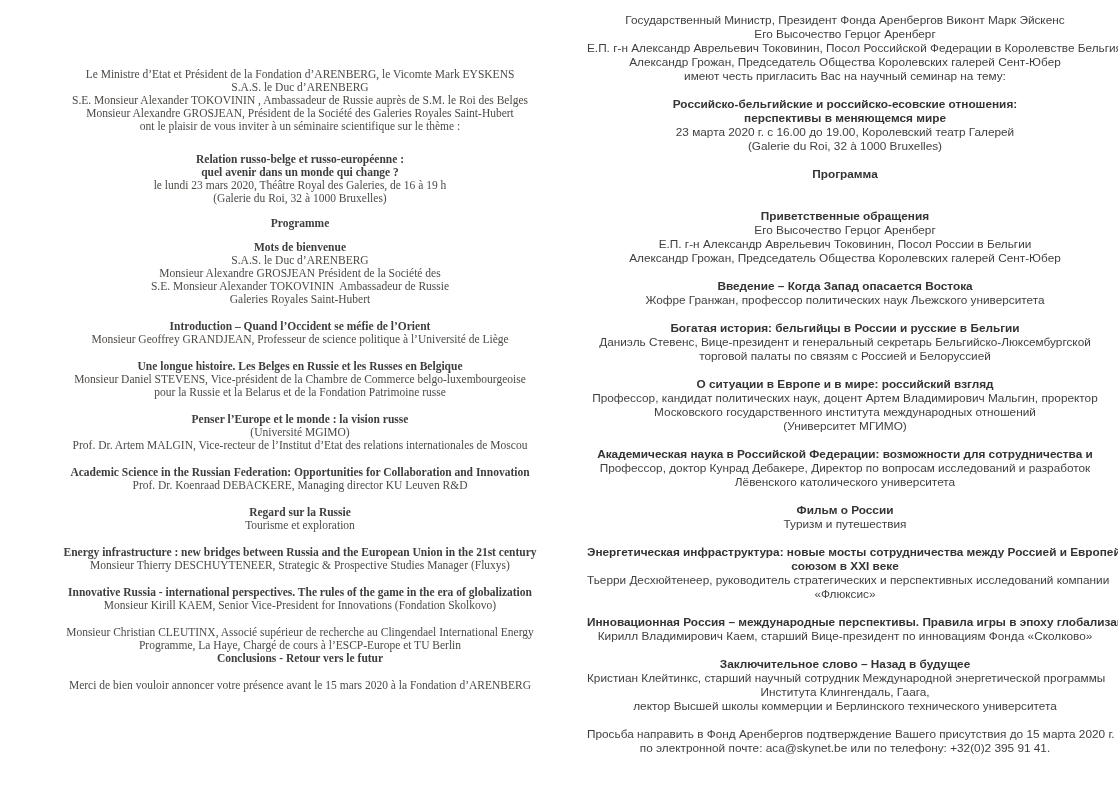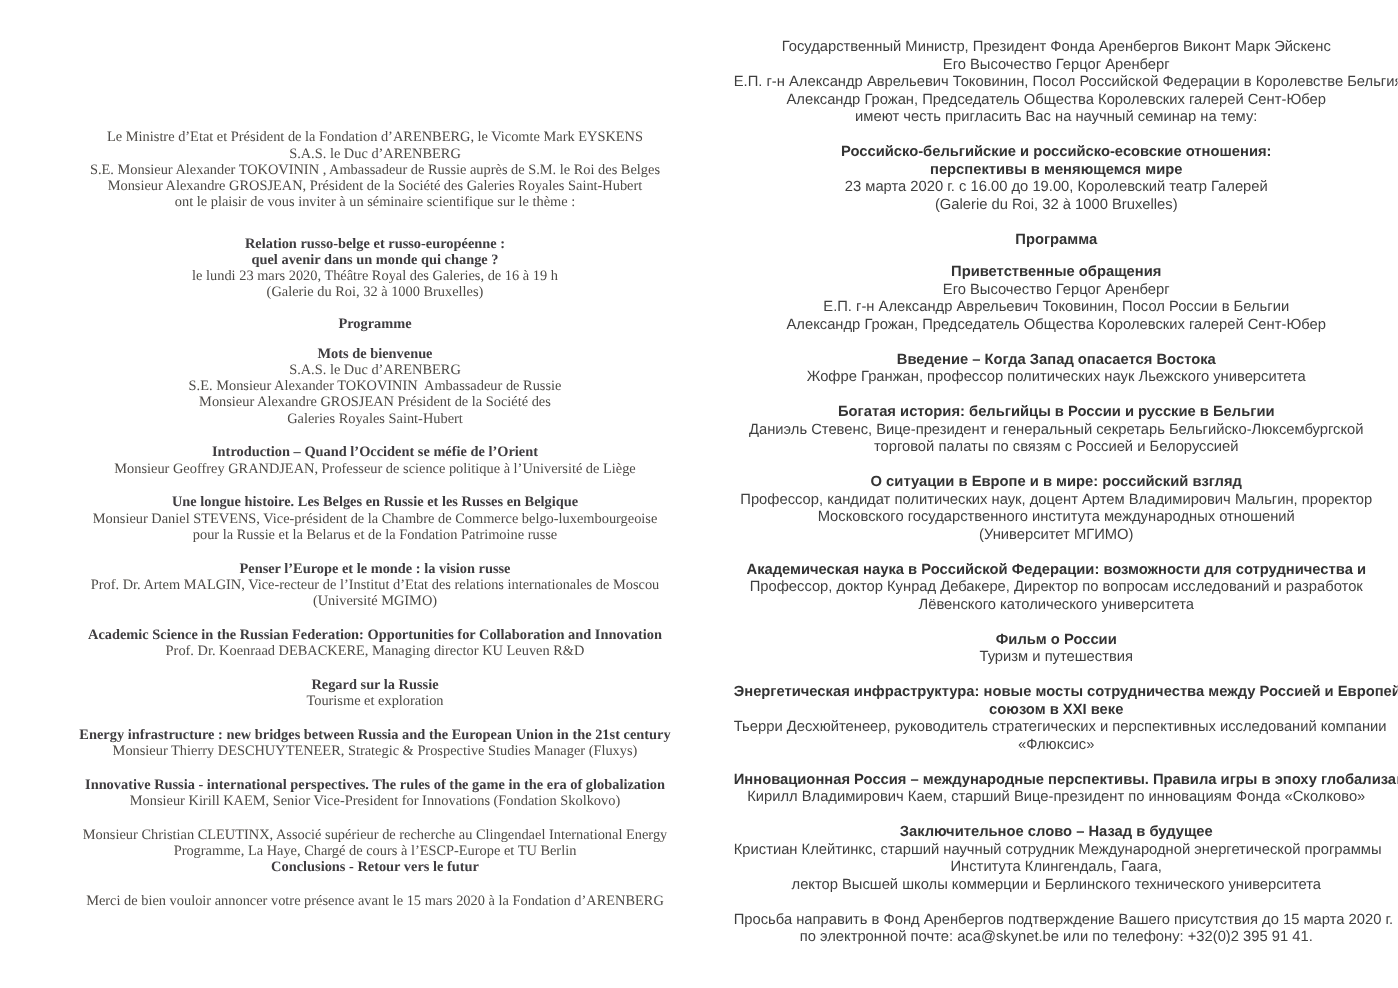--- a/index.html
+++ b/index.html
@@ -17,39 +17,39 @@
     position:relative;
   }
   .page{position:absolute;top:0;text-align:center;}
   .page-left{
     left:40px;width:520px;padding-top:68px;
     font-family:"Liberation Serif", serif;
     font-size:11.5px;line-height:13px;
     color:var(--left-text);
   }
   .page-right{
-    left:587px;width:516px;padding-top:30px;
+    left:587px;width:516px;padding-top:13px;
     font-family:"Liberation Sans", sans-serif;
     font-size:11.8px;line-height:14px;
     color:var(--right-text);
   }
   .line{white-space:pre;}
   .bold{font-weight:bold;}
   .page-left .bold{color:var(--left-bold);}
   .page-right .bold{color:var(--right-bold);}
 
-  .page-left .intro{margin-bottom:20px;margin-top:36px;}
+  .page-left .intro{margin-bottom:20px;}
   .page-left .event-title-block{margin-bottom:12px;}
   .page-left .programme-heading{margin-bottom:11px;}
   .page-left .section{margin-bottom:14px;}
   .page-left .footer{margin-top:6px;}
 
   .page-right .intro{margin-bottom:14px;}
   .page-right .event-title-block{margin-bottom:14px;}
-  .page-right .programme-heading{margin-bottom:12px;}
+  .page-right .programme-heading{margin-bottom:28px;}
   .page-right .section{margin-bottom:14px;}
   .page-right .footer{margin-top:12px;}
 </style>
 </head>
 <body>
 
 <div class="page page-left">
   <div class="block intro">
       <div class="line">Le Ministre d’Etat et Président de la Fondation d’ARENBERG, le Vicomte Mark EYSKENS</div>
       <div class="line">S.A.S. le Duc d’ARENBERG</div>
@@ -72,22 +72,22 @@
   <div class="block programme-heading">
     <div class="line bold">Programme</div>
   </div>
 
   <div class="section">
     <div>
         <div class="line bold">Mots de bienvenue</div>
       </div>
     <div>
         <div class="line">S.A.S. le Duc d’ARENBERG</div>
+        <div class="line">Monsieur Alexandre GROSJEAN Président de la Société des</div>
         <div class="line">S.E. Monsieur Alexander TOKOVININ  Ambassadeur de Russie</div>
-        <div class="line">Monsieur Alexandre GROSJEAN Président de la Société des</div>
         <div class="line">Galeries Royales Saint-Hubert</div>
       </div>
   </div>
 
   <div class="section">
     <div>
         <div class="line bold">Introduction – Quand l’Occident se méfie de l’Orient</div>
       </div>
     <div>
         <div class="line">Monsieur Geoffrey GRANDJEAN, Professeur de science politique à l’Université de Liège</div>
@@ -102,22 +102,22 @@
         <div class="line">Monsieur Daniel STEVENS, Vice-président de la Chambre de Commerce belgo-luxembourgeoise</div>
         <div class="line">pour la Russie et la Belarus et de la Fondation Patrimoine russe</div>
       </div>
   </div>
 
   <div class="section">
     <div>
         <div class="line bold">Penser l’Europe et le monde : la vision russe</div>
       </div>
     <div>
+        <div class="line">(Université MGIMO)</div>
         <div class="line">Prof. Dr. Artem MALGIN, Vice-recteur de l’Institut d’Etat des relations internationales de Moscou</div>
-        <div class="line">(Université MGIMO)</div>
       </div>
   </div>
 
   <div class="section">
     <div>
         <div class="line bold">Academic Science in the Russian Federation: Opportunities for Collaboration and Innovation</div>
       </div>
     <div>
         <div class="line">Prof. Dr. Koenraad DEBACKERE, Managing director KU Leuven R&amp;D</div>
       </div>

